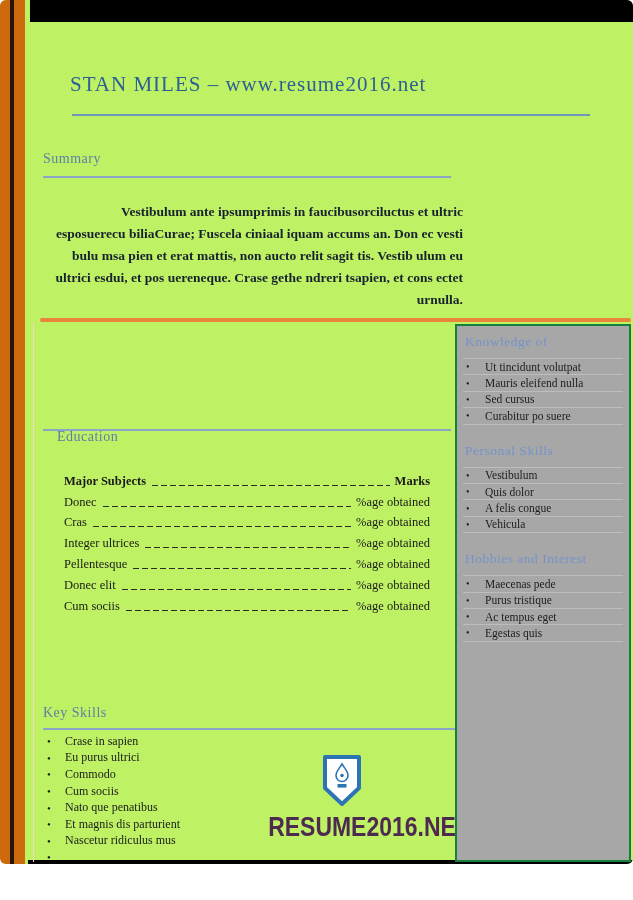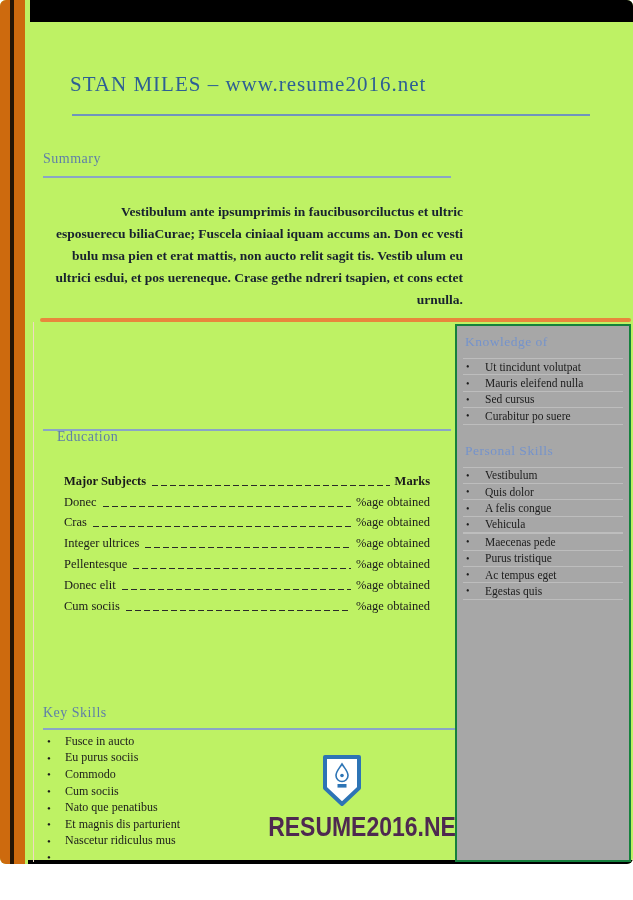--- a/index.html
+++ b/index.html
@@ -200,25 +200,25 @@
         <span>%age obtained</span>
       </div>
       </div>
   </div>
 
   <h2 class="sec-heading keyskills-heading">Key Skills</h2>
   <div class="sec-rule keyskills-rule"></div>
   <div class="keyskills-list">
       <div class="kitem">
       <span class="kbullet">•</span>
-      <span>Fusce in aucto</span>
-    </div>
-      <div class="kitem">
-      <span class="kbullet">•</span>
-      <span>Eu purus sociis</span>
+      <span>Crase in sapien</span>
+    </div>
+      <div class="kitem">
+      <span class="kbullet">•</span>
+      <span>Eu purus ultrici</span>
     </div>
       <div class="kitem">
       <span class="kbullet">•</span>
       <span>Commodo</span>
     </div>
       <div class="kitem">
       <span class="kbullet">•</span>
       <span>Cum sociis</span>
     </div>
       <div class="kitem">
@@ -288,20 +288,21 @@
           <span class="sb-item-label">A felis congue</span>
         </div>
           <div class="sb-item">
           <span class="sb-bullet">•</span>
           <span class="sb-item-label">Vehicula</span>
         </div>
         </div>
     </div>
 
     <div class="sb-section">
+      <h3 class="sb-heading">Hobbies and Interest</h3>
       <div class="sb-list">
           <div class="sb-item">
           <span class="sb-bullet">•</span>
           <span class="sb-item-label">Maecenas pede</span>
         </div>
           <div class="sb-item">
           <span class="sb-bullet">•</span>
           <span class="sb-item-label">Purus tristique</span>
         </div>
           <div class="sb-item">

